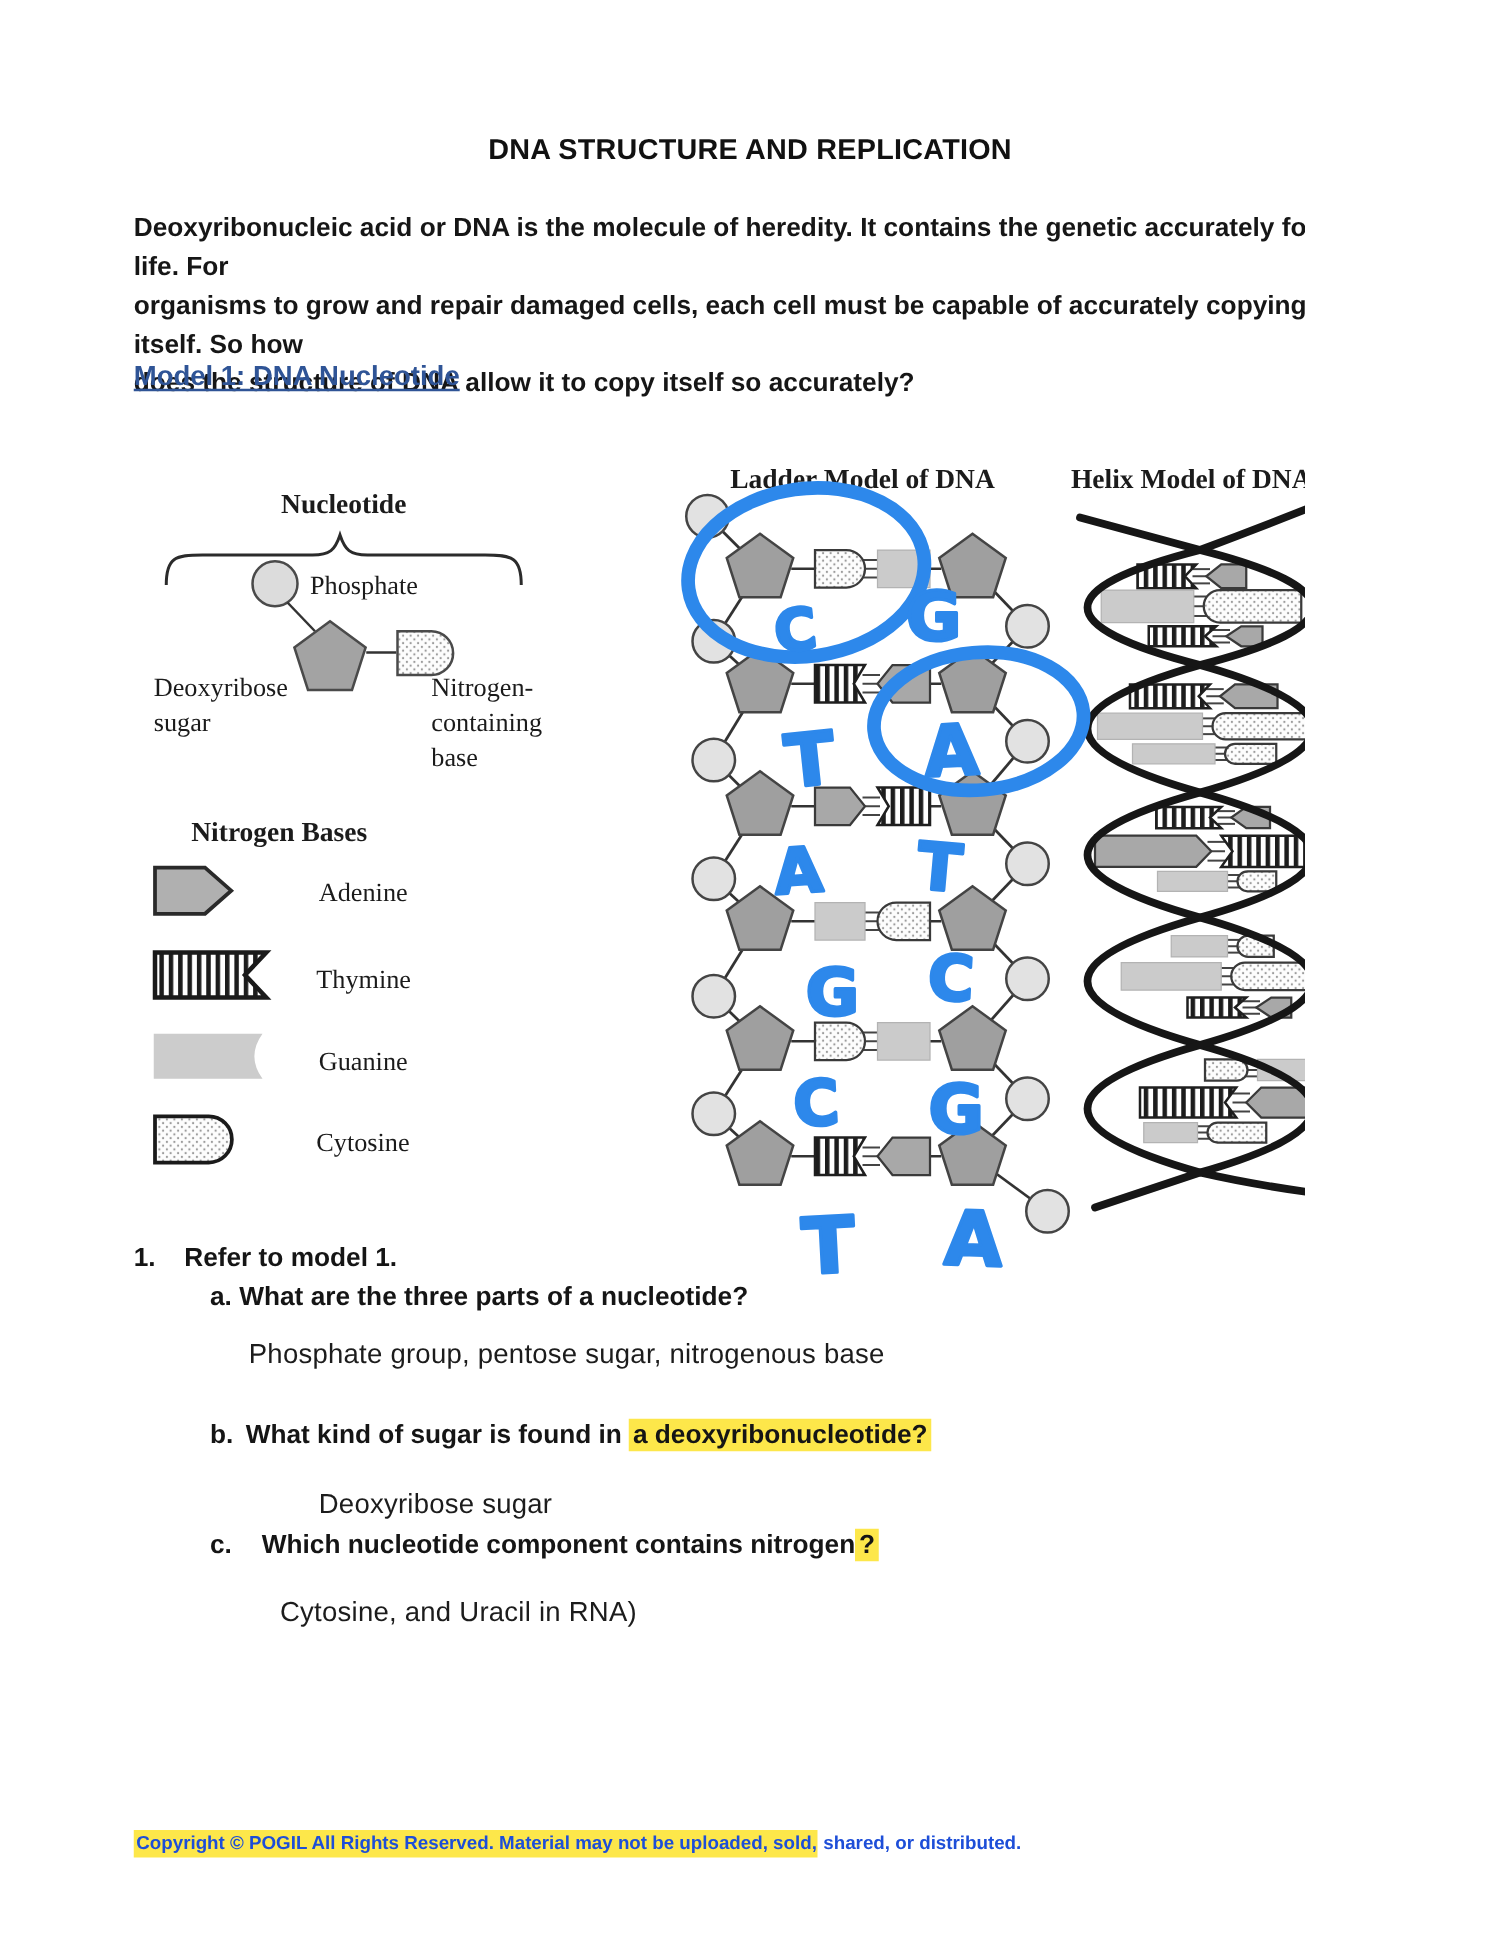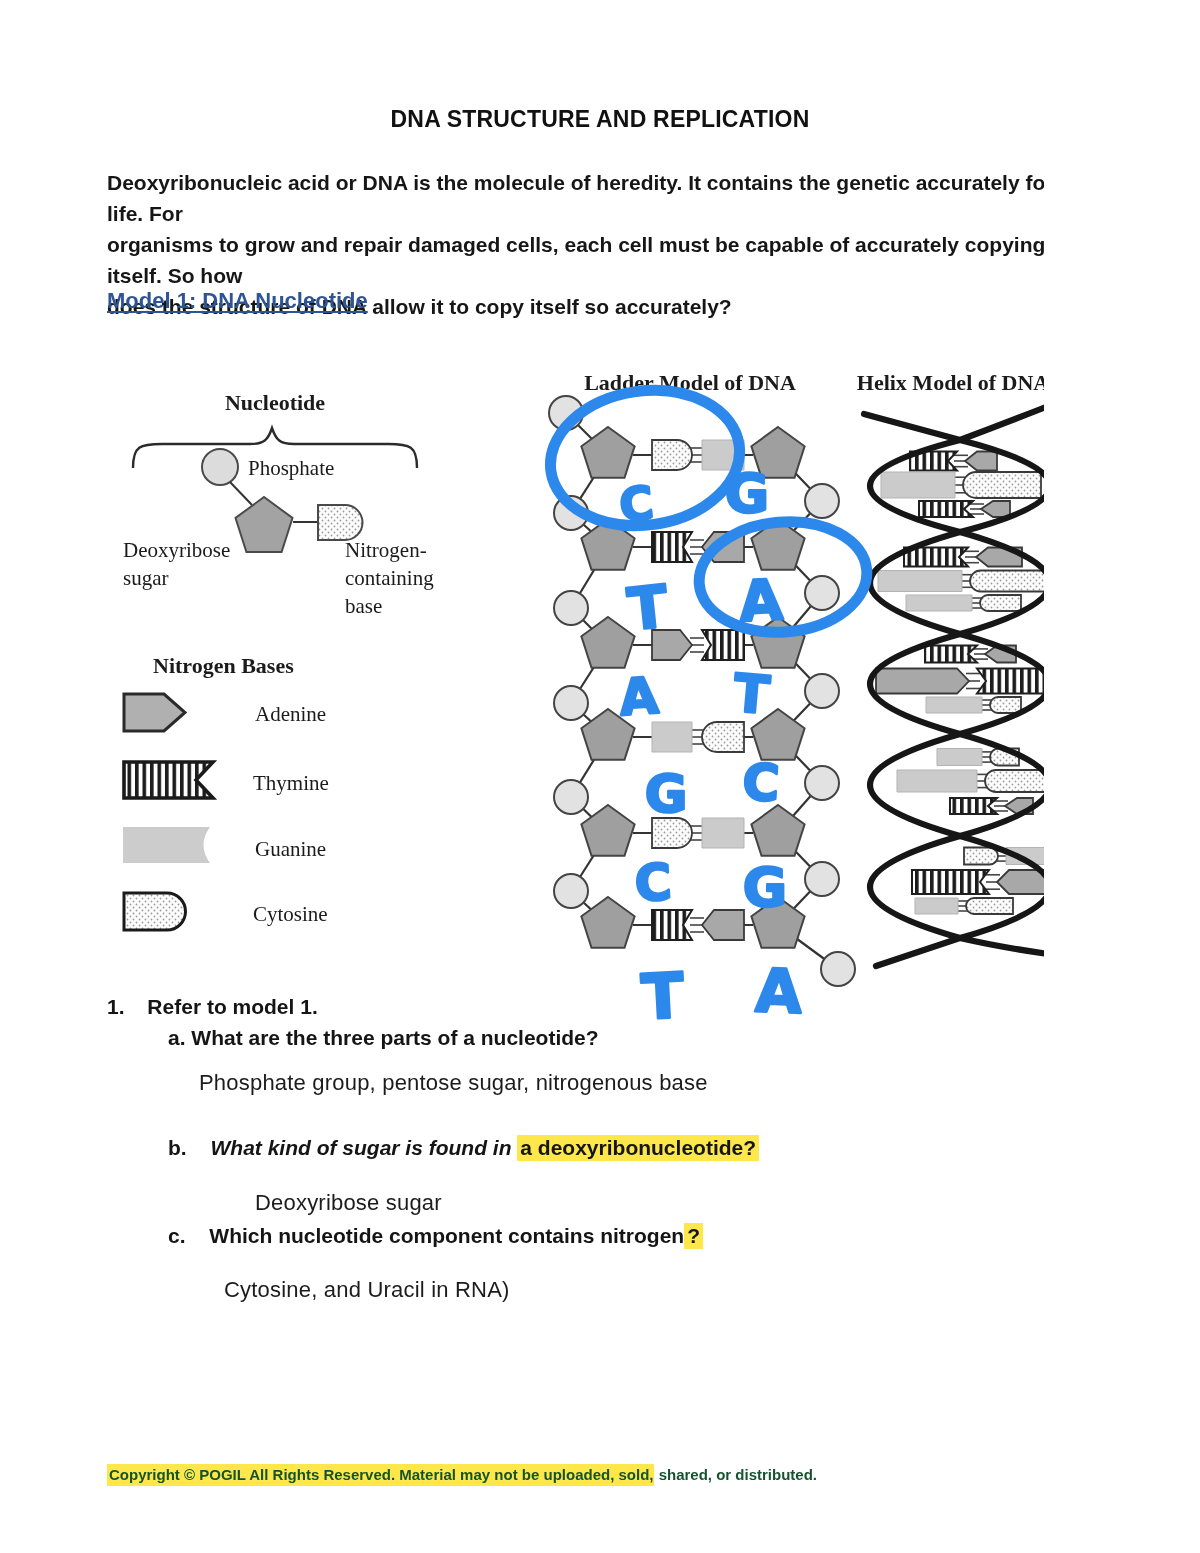--- a/index.html
+++ b/index.html
@@ -10,21 +10,21 @@
   .intro{position:absolute;top:167px;left:107px;width:975px;font-size:21px;line-height:31px;
          font-weight:600;color:#161616;}
   .model-heading{position:absolute;top:288px;left:107px;font-size:22px;font-weight:700;
                  color:#2f5496;text-decoration:underline;text-underline-offset:3px;}
   .diagram-svg{position:absolute;top:360px;left:0;width:1200px;height:700px;pointer-events:none;z-index:2;}
   .q-block{position:absolute;font-size:21px;font-weight:600;color:#151515;z-index:1;}
   .q-num{display:inline-block;}
   .ans{position:absolute;font-size:22px;font-weight:400;color:#1c1c1c;z-index:1;
        font-family:"Liberation Sans",sans-serif;letter-spacing:.2px;}
   mark{background:#fde74a;color:inherit;padding:1px 3px 2px 3px;margin-top:20px;}
-  .footer{position:absolute;top:1466px;left:107px;font-size:15px;font-weight:600;color:#14532d;z-index:1;}
+  .footer{position:absolute;top:1466px;left:107px;font-size:15px;font-weight:600;color:#1d4ed8;z-index:1;}
   .footer mark{padding:2px 1px 3px 2px;}
   .svg-serif{font-family:"Liberation Serif",serif;fill:#1b1b1b;}
 </style>
 </head>
 <body>
 
 <div class="page">
 
   <div class="doc-title">DNA STRUCTURE AND REPLICATION</div>
 
@@ -274,21 +274,21 @@
   </div>
 
   <div class="q-block" style="top:1026px;left:168px;">
     <span class="q-num">a.</span>
     <span style="">What are the three parts of a nucleotide?</span>
   </div>
   <div class="ans" style="top:1070px;left:199px;">Phosphate group, pentose sugar, nitrogenous base</div>
 
   <div class="q-block" style="top:1136px;left:168px;">
     <span class="q-num">b.</span>
-    <span style="margin-left:18px;font-style:italic;">What kind of sugar is found in </span><mark>a deoxyribonucleotide?</mark>
+    <span style="margin-left:4px;">What kind of sugar is found in </span><mark>a deoxyribonucleotide?</mark>
   </div>
   <div class="ans" style="top:1190px;left:255px;">Deoxyribose sugar</div>
 
   <div class="q-block" style="top:1224px;left:168px;">
     <span class="q-num">c.</span>
     <span style="margin-left:18px;">Which nucleotide component contains nitrogen</span><mark>?</mark>
   </div>
   <div class="ans" style="top:1273px;left:224px;line-height:33px;">
     <div>Cytosine, and Uracil in RNA)</div>
   </div>

